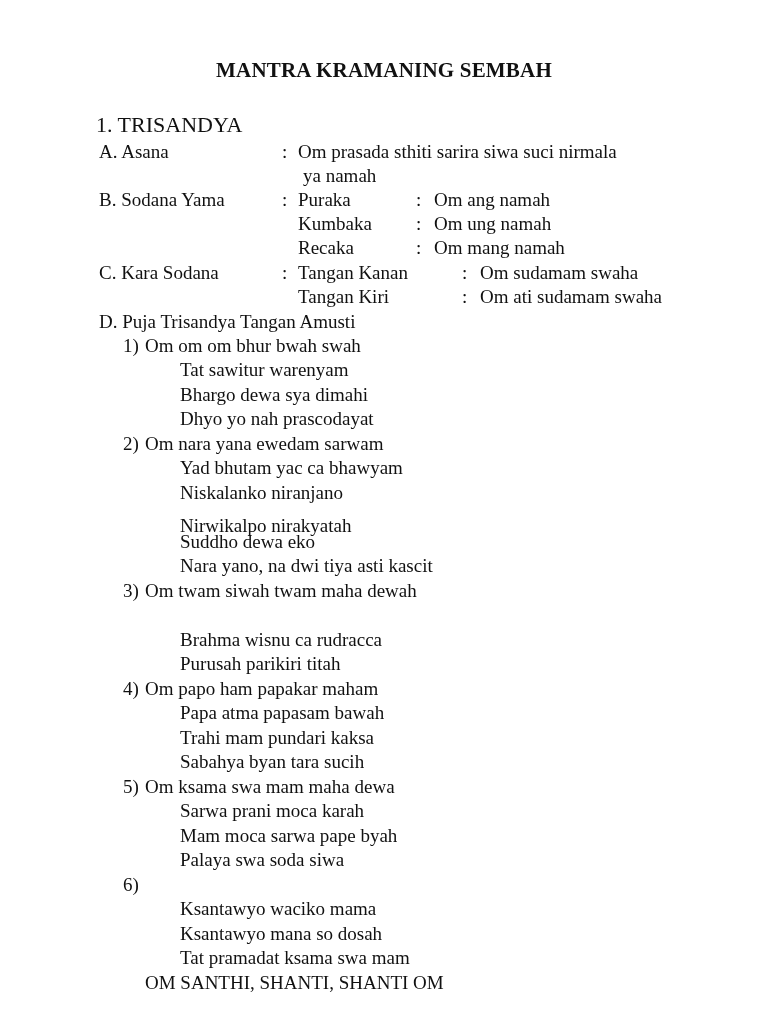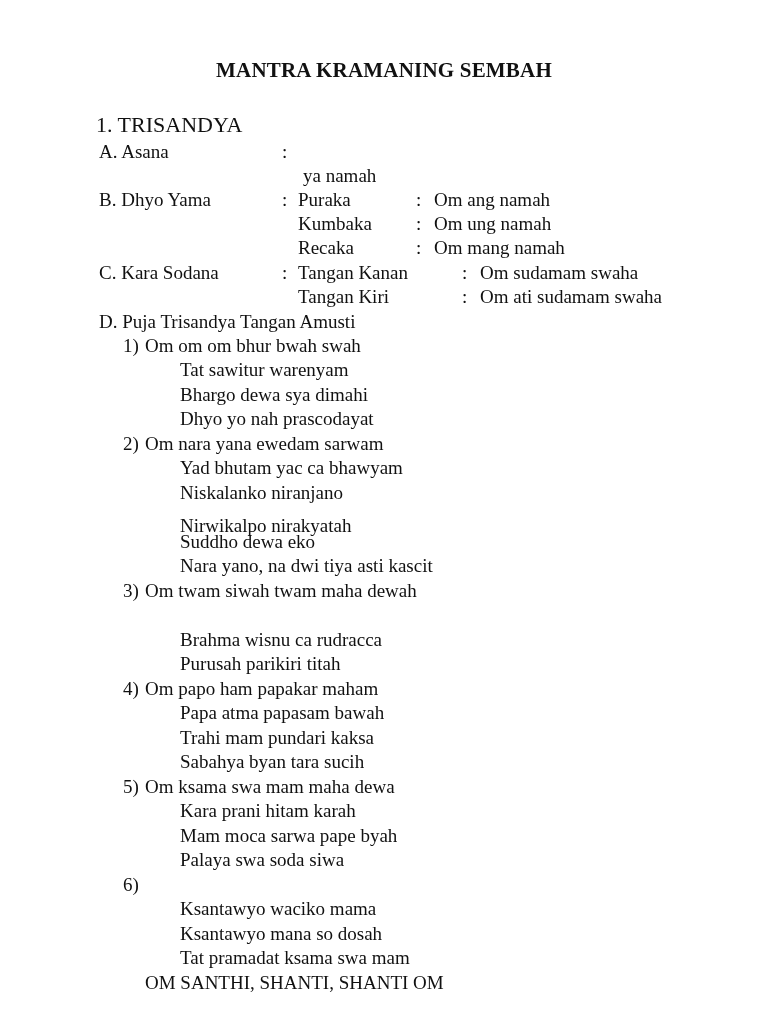--- a/index.html
+++ b/index.html
@@ -57,23 +57,24 @@
 <body>
 
 <div class="page">
 
   <div class="abs title">MANTRA KRAMANING SEMBAH</div>
 
   <div class="abs section-heading">1. TRISANDYA</div>
 
   <div class="abs line bold lbl" style="top:140px">A. Asana</div>
   <div class="abs line c1" style="top:140px">:</div>
+  <div class="abs line v1" style="top:140px">Om prasada sthiti sarira siwa suci nirmala</div>
   <div class="abs line" style="top:164px; left:303px">ya namah</div>
 
-  <div class="abs line bold lbl" style="top:188px">B. Dhyo Yama</div>
+  <div class="abs line bold lbl" style="top:188px">B. Sodana Yama</div>
   <div class="abs line c1" style="top:188px">:</div>
 
   <div class="abs line v1" style="top:188px">Puraka</div>
   <div class="abs line c2" style="top:188px">:</div>
   <div class="abs line v2" style="top:188px">Om ang namah</div>
 
   <div class="abs line v1" style="top:212px">Kumbaka</div>
   <div class="abs line c2" style="top:212px">:</div>
   <div class="abs line v2" style="top:212px">Om ung namah</div>
 
@@ -114,21 +115,21 @@
   <div class="abs line vcont" style="top:652px">Purusah parikiri titah</div>
 
   <div class="abs line vnum" style="top:677px">4)</div>
   <div class="abs line vfirst" style="top:677px">Om papo ham papakar maham</div>
   <div class="abs line vcont" style="top:701px">Papa atma papasam bawah</div>
   <div class="abs line vcont" style="top:726px">Trahi mam pundari kaksa</div>
   <div class="abs line vcont" style="top:750px">Sabahya byan tara sucih</div>
 
   <div class="abs line vnum" style="top:775px">5)</div>
   <div class="abs line vfirst" style="top:775px">Om ksama swa mam maha dewa</div>
-  <div class="abs line vcont" style="top:799px">Kara prani hitam karah</div>
+  <div class="abs line vcont" style="top:799px">Sarwa prani moca karah</div>
   <div class="abs line vcont" style="top:824px">Mam moca sarwa pape byah</div>
   <div class="abs line vcont" style="top:848px">Palaya swa soda siwa</div>
 
   <div class="abs line vnum" style="top:873px">6)</div>
   <div class="abs line vcont" style="top:897px">Ksantawyo waciko mama</div>
   <div class="abs line vcont" style="top:922px">Ksantawyo mana so dosah</div>
   <div class="abs line closing" style="top:971px">OM SANTHI, SHANTI, SHANTI OM</div>
 
   <div class="abs line vcont" style="top:946px">Tat pramadat ksama swa mam</div>
 

